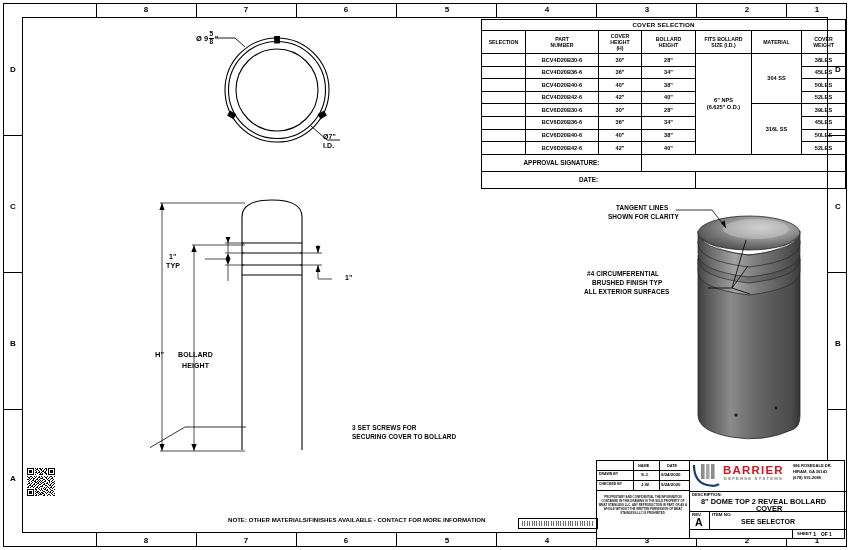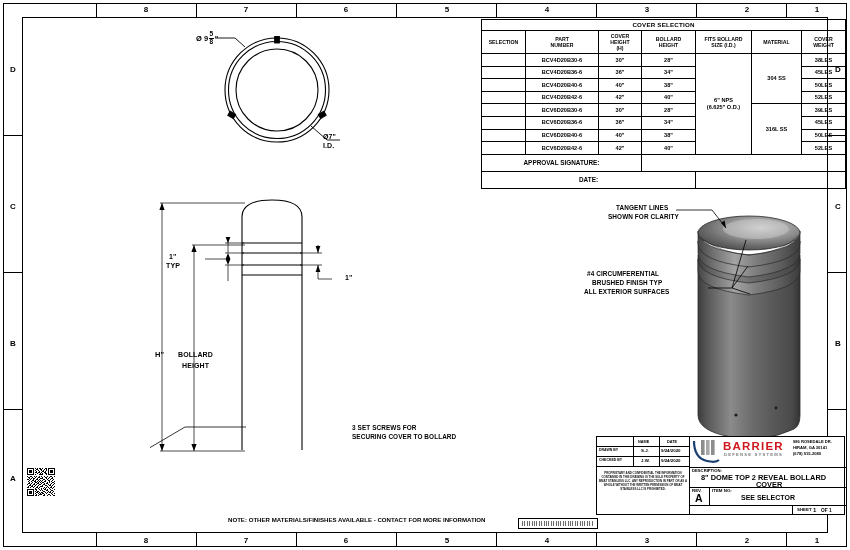--- a/index.html
+++ b/index.html
@@ -21,21 +21,21 @@
   .cs-table{position:absolute;left:481px;top:19px;width:364px;border-collapse:collapse;
             font-size:5.3px;font-weight:bold;table-layout:fixed;}
   .cs-table td,.cs-table th{border:1px solid #000;text-align:center;vertical-align:middle;
             padding:0;line-height:1.18;font-weight:bold;}
   .cs-title{height:11px;font-size:6.2px;letter-spacing:.2px;}
   .cs-head td{height:22px;font-size:5.2px;}
   .cs-body td{height:11.6px;font-size:5.6px;}
   .cs-sig td{height:16px;font-size:6.4px;}
 
   
-  .tb{position:absolute;left:596px;top:436px;width:249px;height:79px;border:1px solid #000;box-sizing:border-box;background:#fff;}
+  .tb{position:absolute;left:596px;top:460px;width:249px;height:79px;border:1px solid #000;box-sizing:border-box;background:#fff;}
   .tbl{position:absolute;background:#000;}
   .tbt{position:absolute;font-weight:bold;line-height:1.05;white-space:nowrap;}
 
   .logo-bar{position:absolute;font-weight:bold;color:#cf161c;letter-spacing:1.2px;}
   .addr{position:absolute;font-size:4.1px;font-weight:bold;line-height:1.3;color:#000;text-align:left;}
   .prop{position:absolute;font-size:2.9px;font-weight:bold;line-height:1.35;text-align:center;color:#111;}
 
   
   .qr{position:absolute;left:27px;top:468px;width:28px;height:28px;}
 </style>

